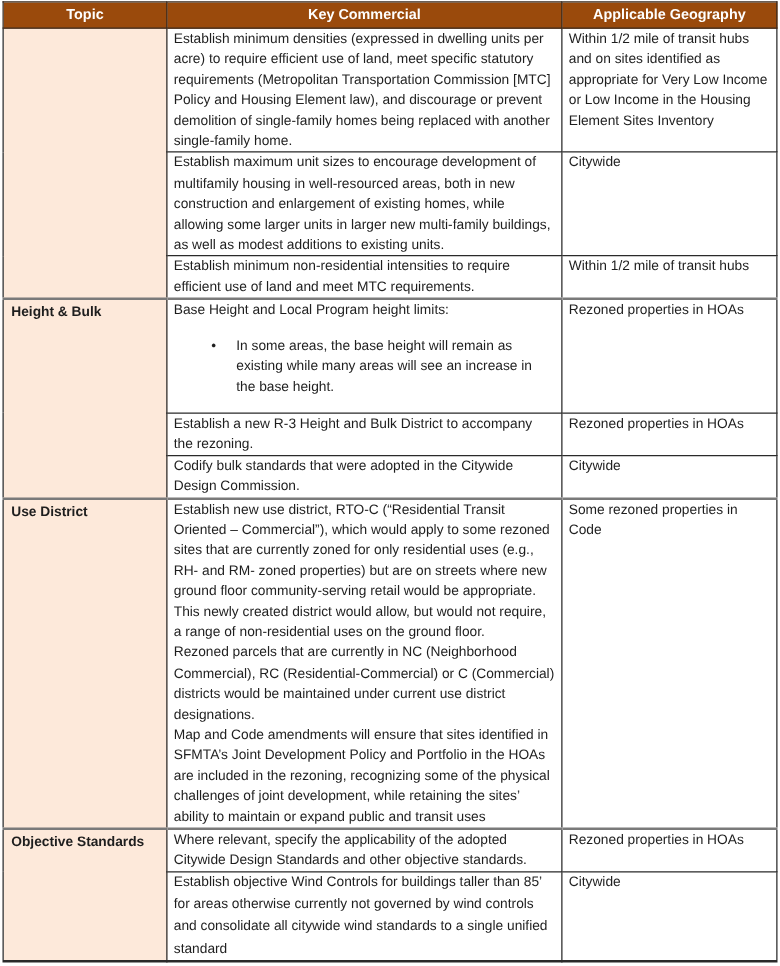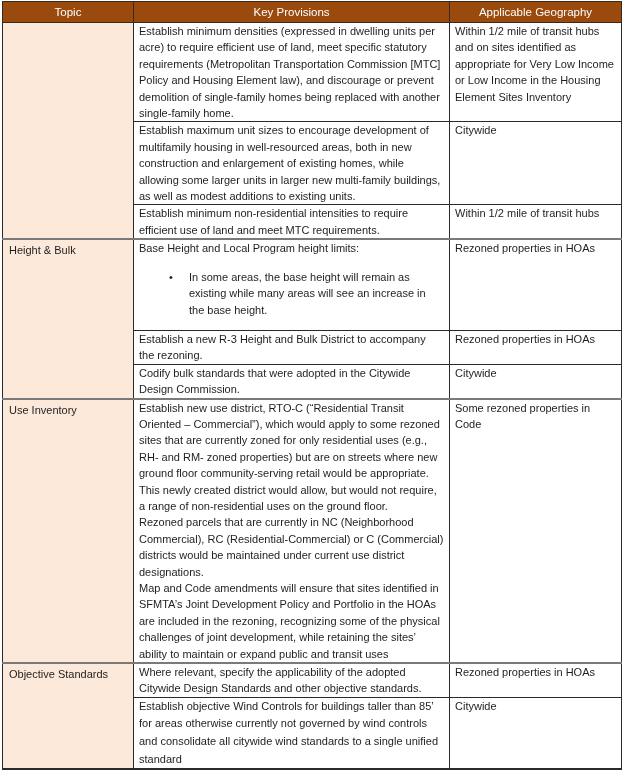--- a/index.html
+++ b/index.html
@@ -12,38 +12,38 @@
     font-size: 11px;
     line-height: 16.4px;
     color: #1e1e1e;
   }
   col.c1 { width: 131px; }
   col.c2 { width: 316px; }
   col.c3 { width: 172px; }
   th {
     background: #9a4a0c;
     color: #ffffff;
-    font-weight: normal;
+    font-weight: bold;
     font-size: 11.5px;
     height: 20px;
     padding: 0 4px;
     border: 1px solid #3a2a1e;
     text-align: center;
   }
   td {
     vertical-align: top;
     padding: 0 5px 0 5px;
     border-left: 1px solid #2a2a2a;
     border-right: 1px solid #2a2a2a;
     border-top: 1px solid #2a2a2a;
     border-bottom: 1px solid #2a2a2a;
   }
   td.topic {
     background: #fde9da;
-    font-weight: normal;
+    font-weight: bold;
     padding-top: 2px;
     padding-left: 6px;
   }
   tr.sec-start td { border-top: 2px solid #7a7a7a; }
   td p { margin: 0; }
   td p + p { }
   ul.bul { margin: 12px; padding-left: 38px; }
   ul.bul li { list-style: none; position: relative; }
   ul.bul li::before { content: "\2022"; position: absolute; left: -20px; }
   table.prov { border-bottom: 2px solid #2a2a2a; }
@@ -53,21 +53,21 @@
 
 <table class="prov">
   <colgroup>
       <col class="c1">
       <col class="c2">
       <col class="c3">
     </colgroup>
   <thead>
     <tr>
       <th>Topic</th>
-      <th>Key Provisions</th>
+      <th>Key Commercial</th>
       <th>Applicable Geography</th>
     </tr>
   </thead>
   <tbody>
 
     <tr>
       <td class="topic" rowspan="3"></td>
       <td>
           <p>Establish minimum densities (expressed in dwelling units per acre) to require efficient use of land, meet specific statutory requirements (Metropolitan Transportation Commission [MTC] Policy and Housing Element law), and discourage or prevent demolition of single-family homes being replaced with another single-family home.</p>
         </td>
@@ -103,21 +103,21 @@
       <td>Rezoned properties in HOAs</td>
     </tr>
     <tr>
       <td>
           <p>Codify bulk standards that were adopted in the Citywide Design Commission.</p>
         </td>
       <td>Citywide</td>
     </tr>
 
     <tr class="sec-start">
-      <td class="topic">Use Inventory</td>
+      <td class="topic">Use District</td>
       <td>
         <p>Establish new use district, RTO-C (“Residential Transit Oriented – Commercial”), which would apply to some rezoned sites that are currently zoned for only residential uses (e.g., RH- and RM- zoned properties) but are on streets where new ground floor community-serving retail would be appropriate.  This newly created district would allow, but would not require, a range of non-residential uses on the ground floor.</p>
         <p>Rezoned parcels that are currently in NC (Neighborhood Commercial), RC (Residential-Commercial) or C (Commercial) districts would be maintained under current use district designations.</p>
         <p>Map and Code amendments will ensure that sites identified in SFMTA’s Joint Development Policy and Portfolio in the HOAs are included in the rezoning, recognizing some of the physical challenges of joint development, while retaining the sites’ ability to maintain or expand public and transit uses</p>
       </td>
       <td>Some rezoned properties in Code</td>
     </tr>
 
     <tr class="sec-start">
       <td class="topic" rowspan="2">Objective Standards</td>

